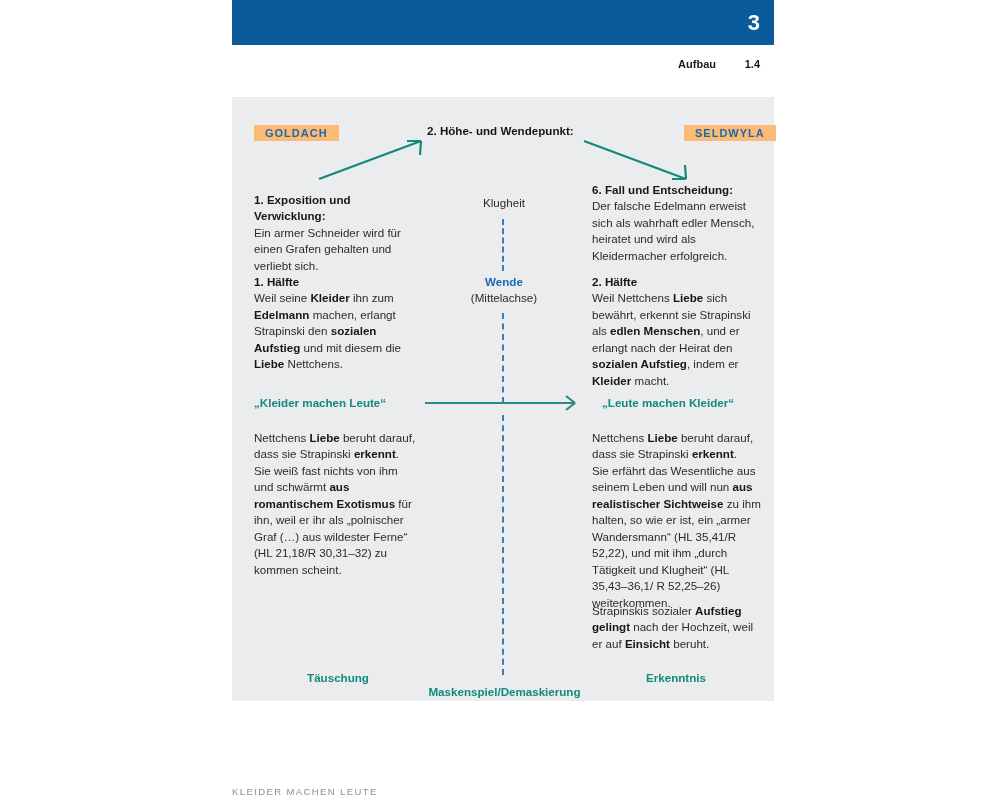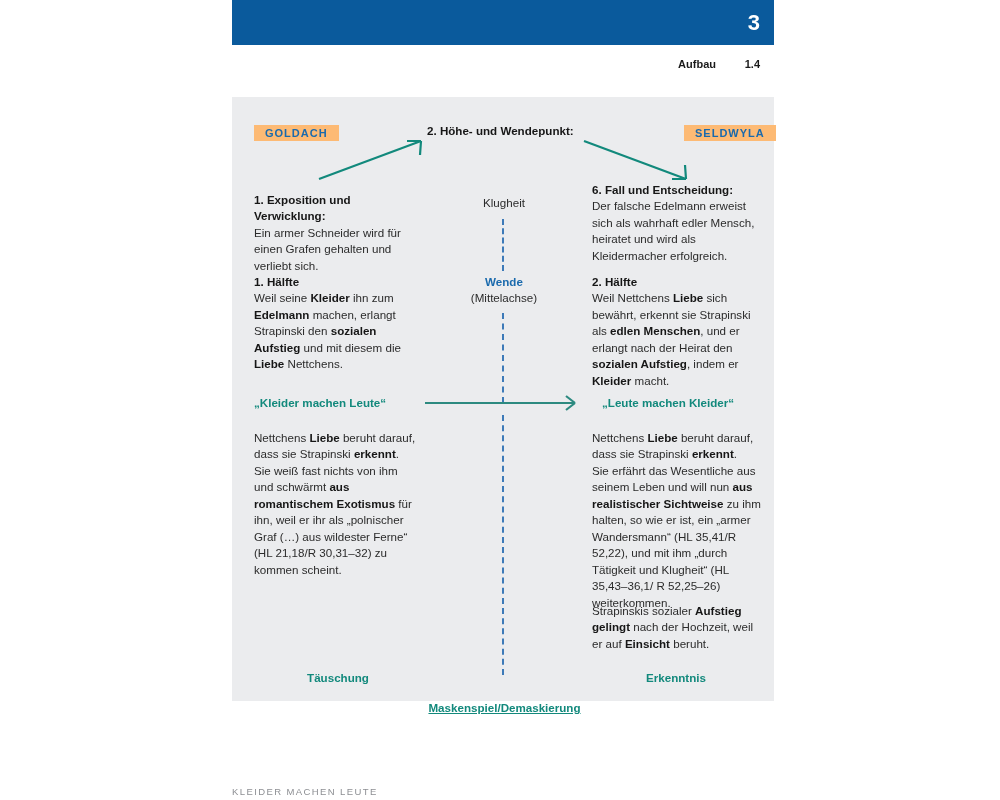--- a/index.html
+++ b/index.html
@@ -249,20 +249,20 @@
   <div class="tblock" style="left:360px; top:333px; width:172px;">
     <span>Nettchens <b>Liebe</b> beruht darauf, dass sie Strapinski <b>erkennt</b>.<br>Sie erfährt das Wesentliche aus seinem Leben und will nun <b>aus realistischer Sichtweise</b> zu ihm halten, so wie er ist, ein „armer Wandersmann“ (HL 35,41/R 52,22), und mit ihm „durch Tätigkeit und Klugheit“ (HL 35,43–36,1/ R 52,25–26) weiterkommen.</span>
   </div>
 
   <div class="tblock" style="left:360px; top:506px; width:168px;">
     <span>Strapinskis sozialer <b>Aufstieg gelingt</b> nach der Hochzeit, weil er auf <b>Einsicht</b> beruht.</span>
   </div>
 
   <div class="bottom-label" style="left:360px; top:574px; width:168px;">Erkenntnis</div>
 
-  <div class="bottom-label" style="left:180px; top:604px; width:185px;text-decoration:underline;">Maskenspiel/Demaskierung</div>
+  <div class="bottom-label" style="left:180px; top:588px; width:185px;">Maskenspiel/Demaskierung</div>
 
 </div>
 
 <div class="footer">
   <span class="footer-title">Kleider machen Leute</span>
   <span class="footer-page">43</span>
 </div>
 
 </body></html>

